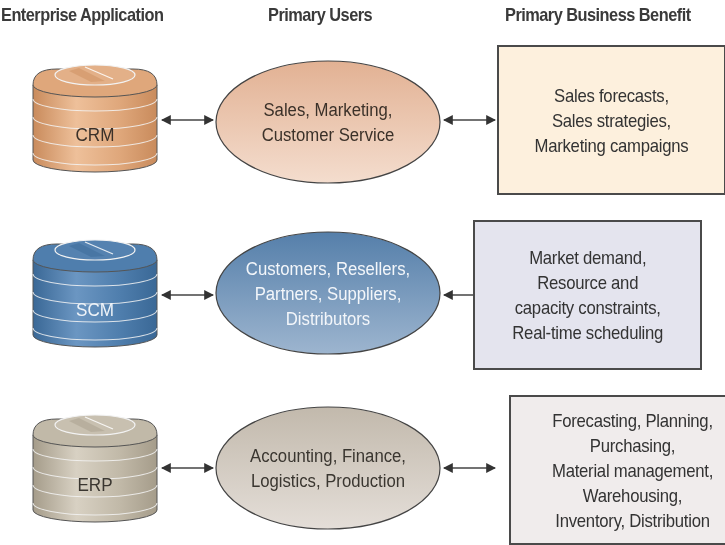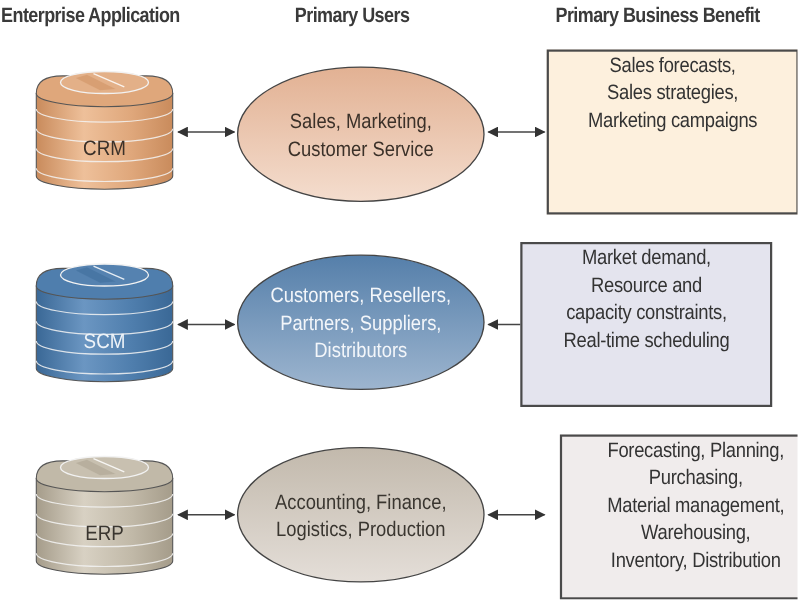--- a/index.html
+++ b/index.html
@@ -6,21 +6,21 @@
   body { width: 725px; height: 545px; position: relative; overflow: hidden;
          font-family: "Liberation Sans", "DejaVu Sans", sans-serif; }
   .hdr { position: absolute; top: 4px; font-weight: bold; font-size: 19px; color: #3a3a3a;
          letter-spacing: -0.6px; transform: scaleX(0.86); transform-origin: left top; white-space: nowrap; }
   #hdr-app { left: 1px; }
   #hdr-users { left: 268px; }
   #hdr-benefit { left: 505px; }
   svg.diagram { position: absolute; left: 0; top: 0; }
   .label { font-family: "Liberation Sans", "DejaVu Sans", sans-serif; }
   .box { position: absolute; box-sizing: border-box; border: 2px solid #4a4a4a;
-         display: flex; justify-content: center; text-align: center;
+         display: flex; align-items: center; justify-content: center; text-align: center;
          font-size: 19px; line-height: 25px; color: #333; letter-spacing: -0.3px; }
   .box-inner { transform: scaleX(0.88); white-space: nowrap; }
   .box-line { display: block; }
 </style>
 </head>
 <body>
 
 <div class="hdr" id="hdr-app">Enterprise Application</div>
 <div class="hdr" id="hdr-users">Primary Users</div>
 <div class="hdr" id="hdr-benefit">Primary Business Benefit</div>

